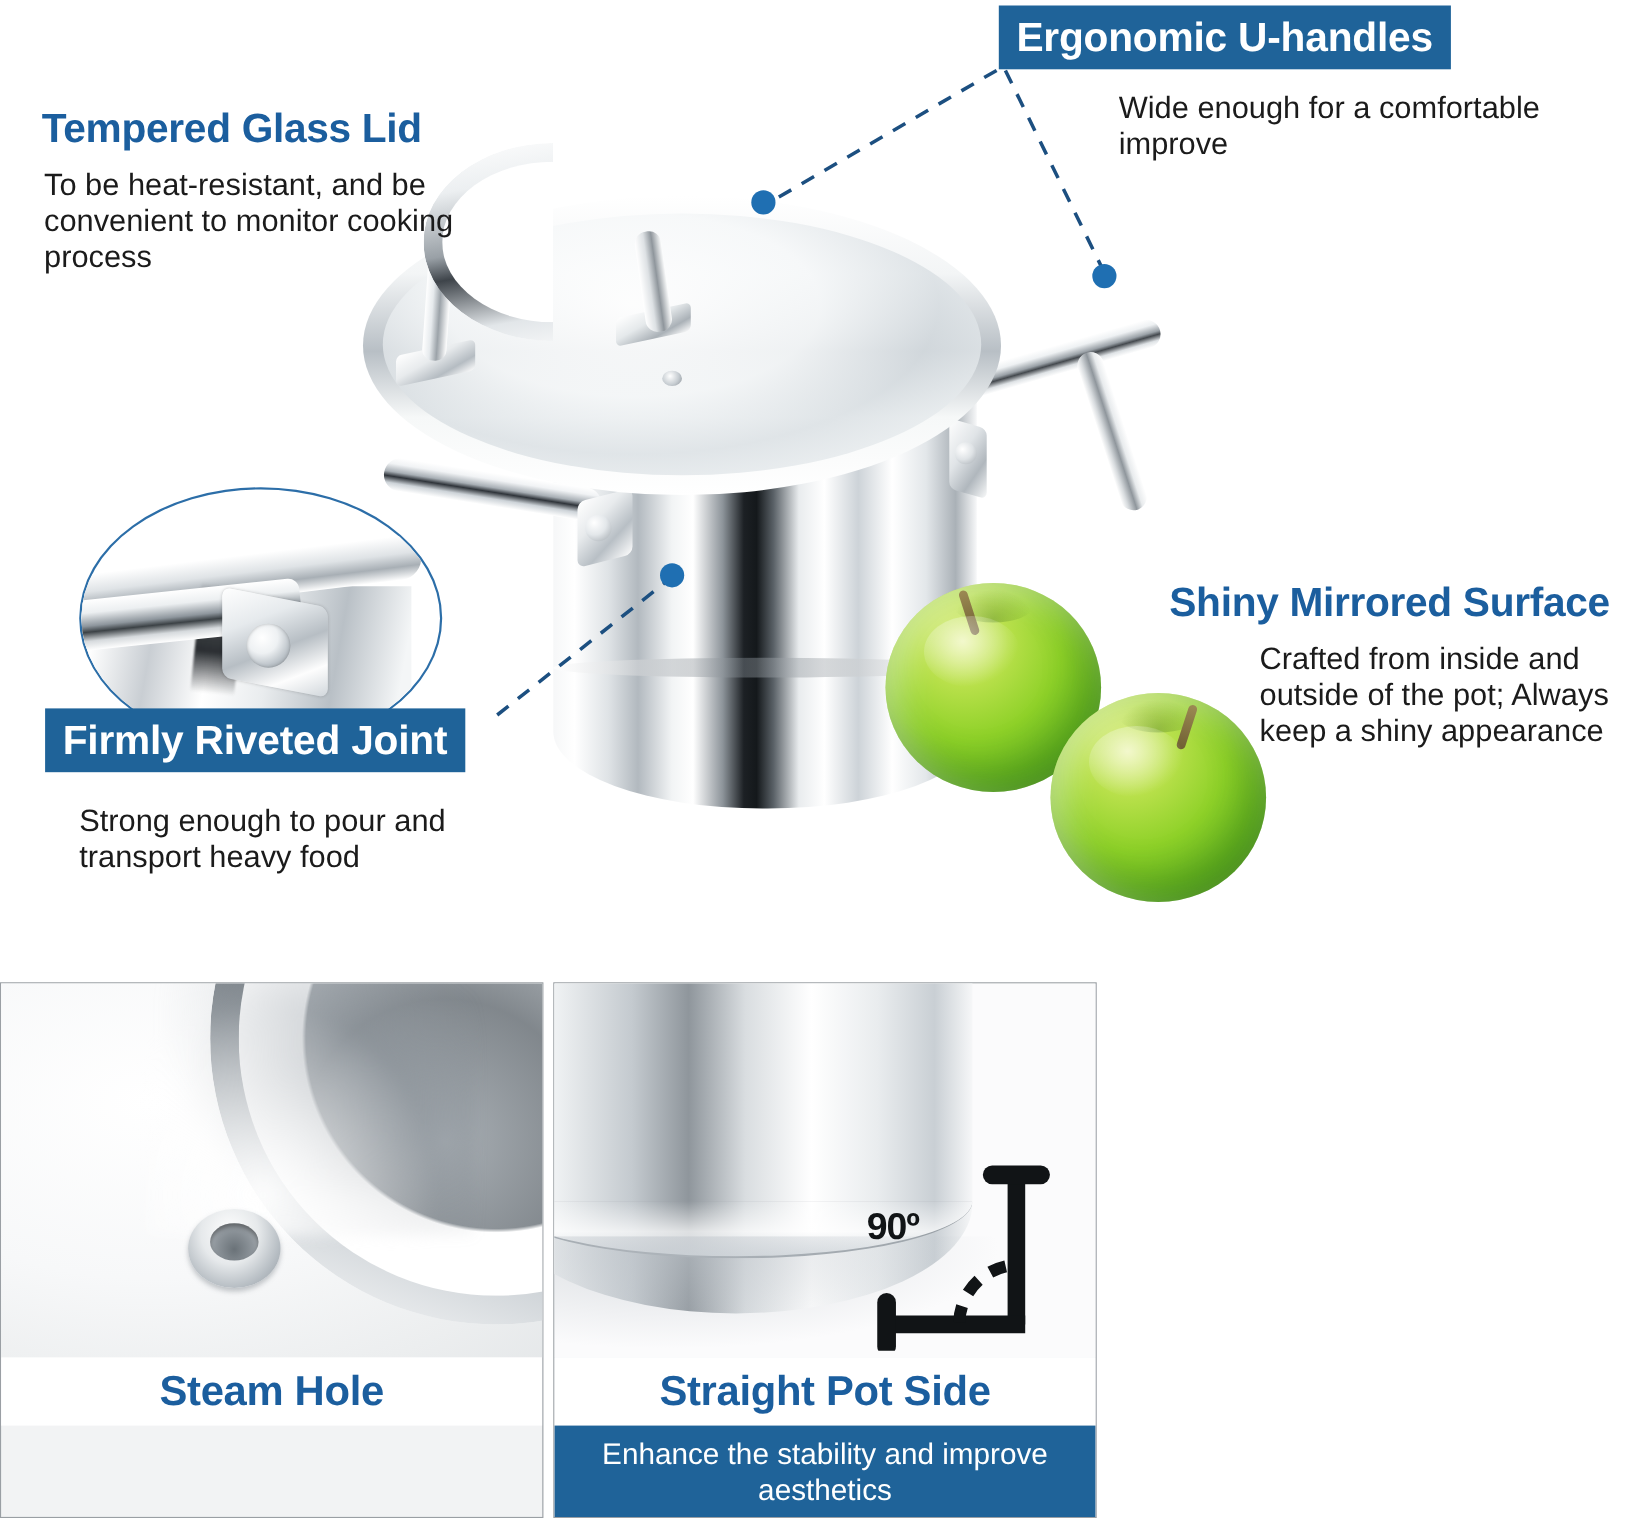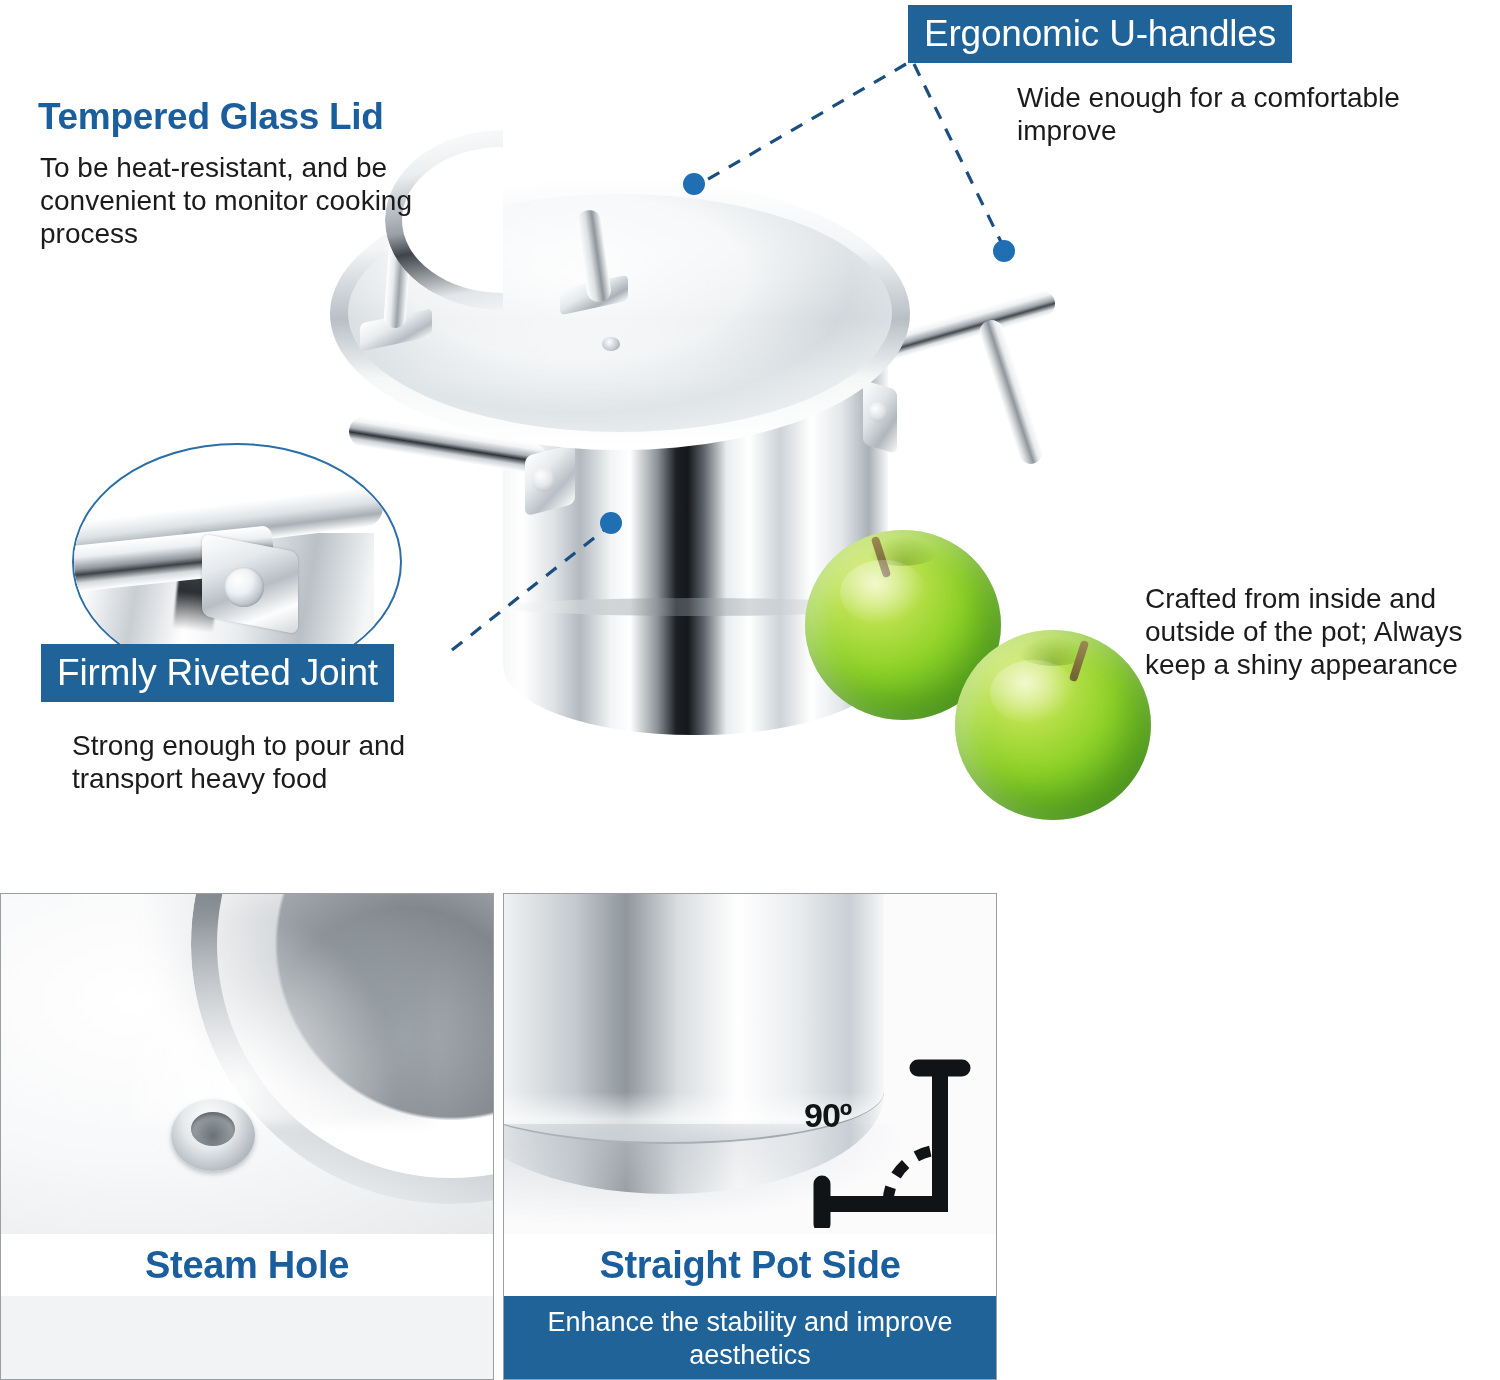--- a/index.html
+++ b/index.html
@@ -22,21 +22,21 @@
     position: absolute;
     font-weight: bold;
     color: #1b5e9e;
     letter-spacing: -0.3px;
     white-space: nowrap;
   }
   .badge-title {
     position: absolute;
     background: #1f6399;
     color: #ffffff;
-    font-weight: normal;
+    font-weight: bold;
     letter-spacing: -0.2px;
     white-space: nowrap;
     display: flex; align-items: center;
     padding: 12px 16px;
   }
   .body-text {
     position: absolute;
     color: #1b1b1b;
     font-size: 28px;
     line-height: 1.17;
@@ -431,21 +431,21 @@
     position:absolute; left: -50px; top: 198px; width: 430px; height: 52px;
     border-bottom-left-radius: 215px 52px;
     border-bottom-right-radius: 215px 52px;
     border-bottom: 2px solid #9aa1a7;
     background: linear-gradient(180deg, rgba(255,255,255,0) 0%, rgba(255,255,255,0.7) 55%, rgba(220,225,229,0.9) 100%);
   }
   #p3-pot-shadow {
     position:absolute; left: -50px; top: 230px; width: 480px; height: 110px;
     background: radial-gradient(ellipse at 32% 10%, rgba(190,196,202,0.55) 0%, rgba(255,255,255,0) 65%);
   }
-  #p3-angle { position:absolute; right: 16px; bottom: 6px; width: 180px; height: 190px; margin-left: 38px; }
+  #p3-angle { position:absolute; right: 32px; bottom: 6px; width: 180px; height: 190px; margin-left: 38px; }
   #p3-angle .deg-label {
     position:absolute; left: 4px; top: 58px;
     font-size: 34px; font-weight: bold; color: #111416;
     letter-spacing: -1px;
   }
 
   svg { display: block; }
 </style>
 </head>
 <body>
@@ -513,20 +513,21 @@
   <div class="dot" id="dot-lidhandle"></div>
   <div class="dot" id="dot-pothandle"></div>
   <div class="dot" id="dot-rivet"></div>
 
   <div class="plain-title" id="t-lid-title">Tempered Glass Lid</div>
   <div class="body-text" id="t-lid-body">To be heat-resistant, and be convenient to monitor cooking process</div>
 
   <div class="badge-title" id="t-uh-badge">Ergonomic U-handles</div>
   <div class="body-text" id="t-uh-body">Wide enough for a comfortable improve</div>
 
+  <div class="plain-title" id="t-shiny-title">Shiny Mirrored Surface</div>
   <div class="body-text" id="t-shiny-body">Crafted from inside and outside of the pot; Always keep a shiny appearance</div>
 
   <div class="badge-title" id="t-rivet-badge">Firmly Riveted Joint</div>
   <div class="body-text" id="t-rivet-body">Strong enough to pour and transport heavy food</div>
 </div>
 
 <div id="panels">
 
   <div class="panel">
     <div class="panel-photo">

